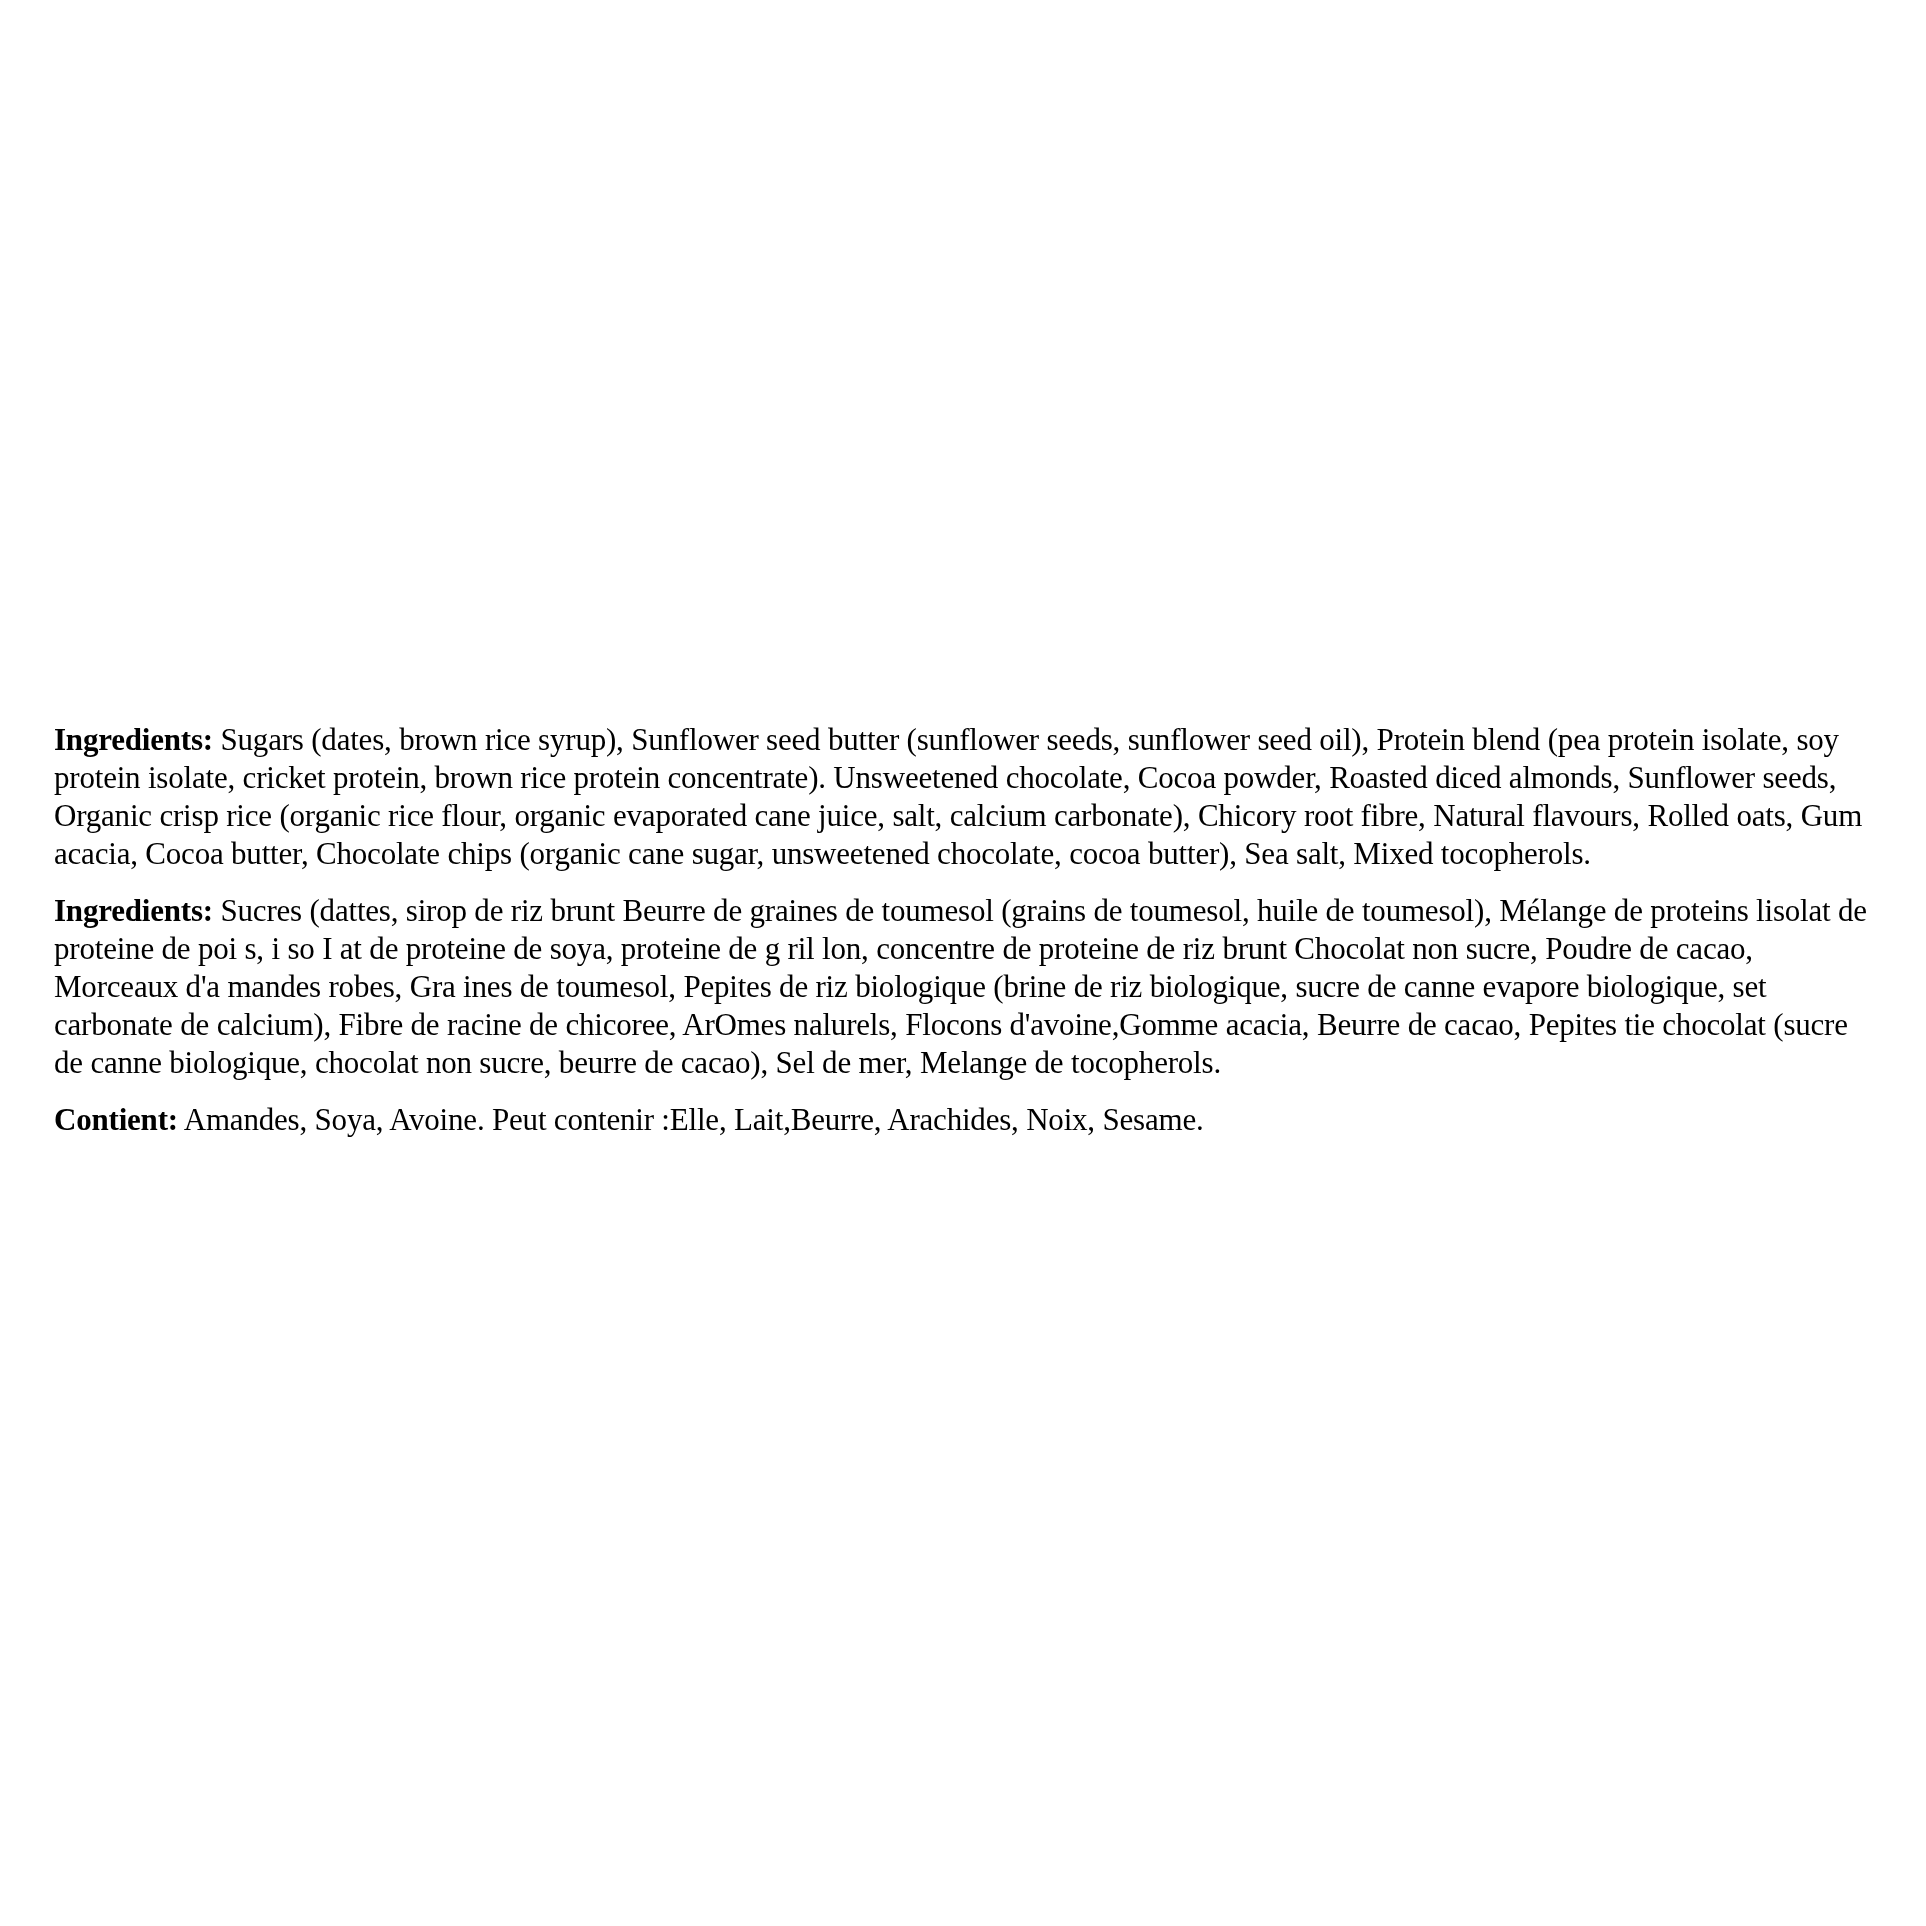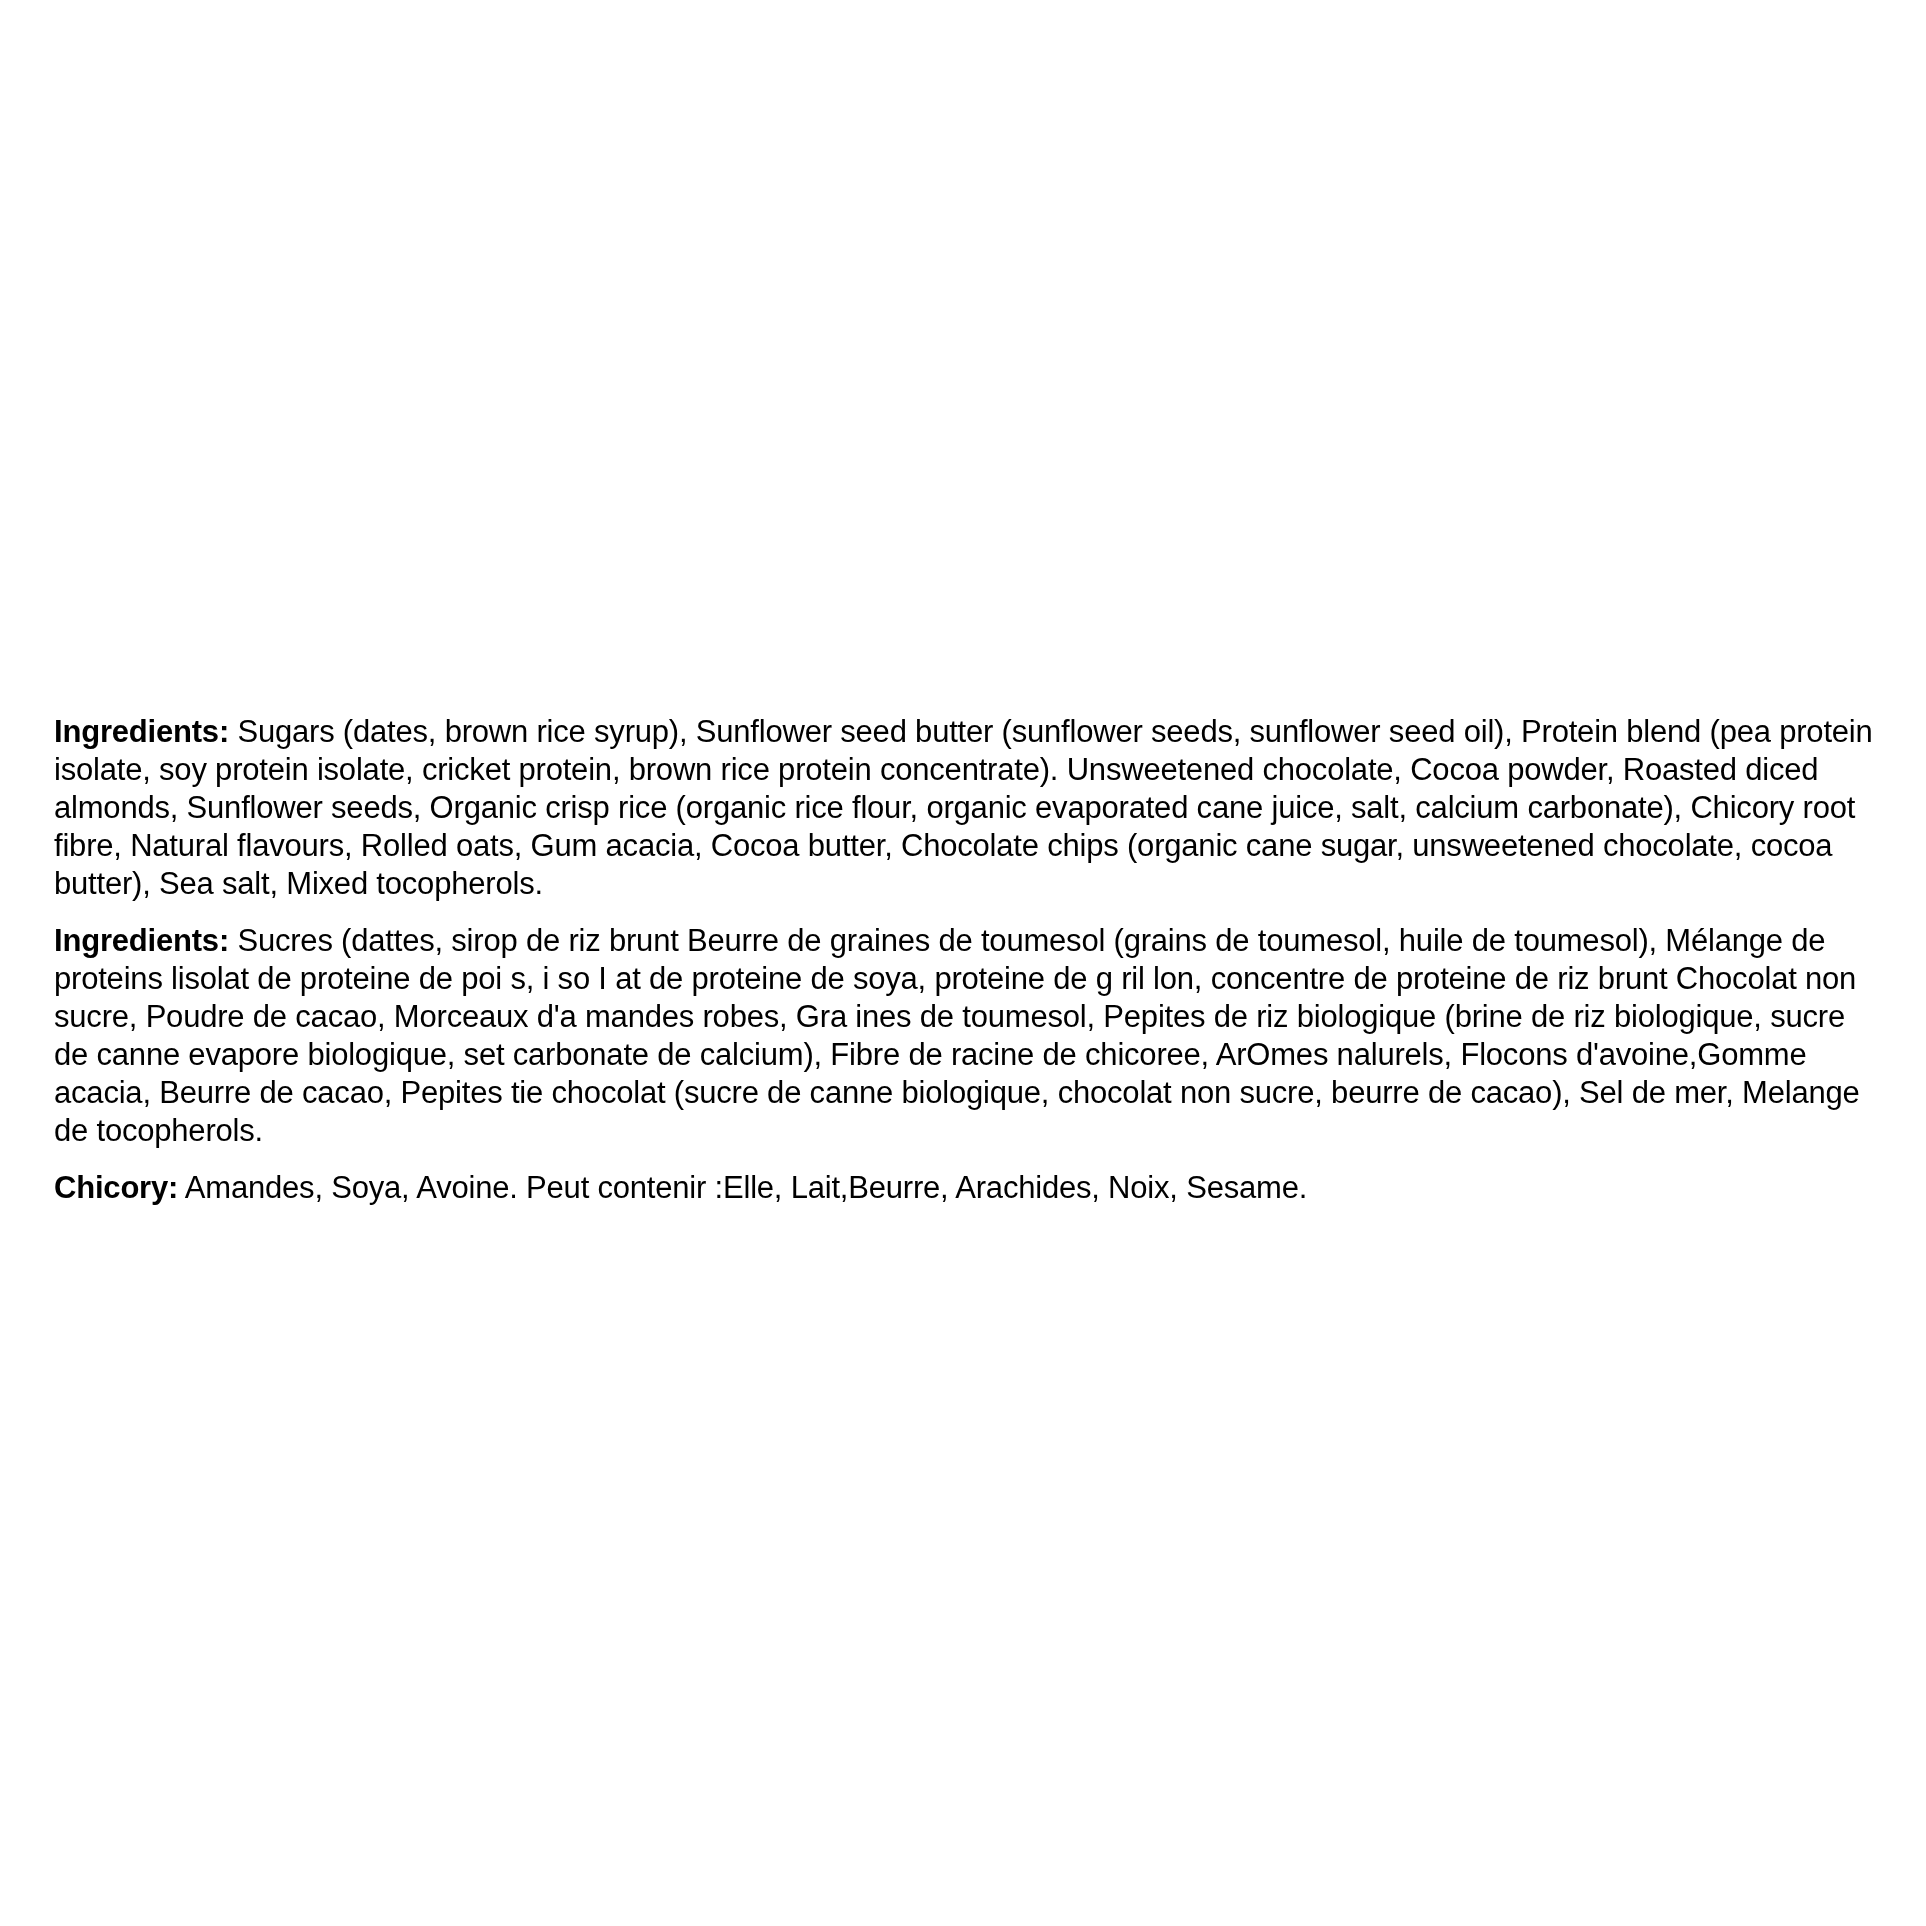--- a/index.html
+++ b/index.html
@@ -15,38 +15,39 @@
     left: 54px;
     top: 709px;
     width: 1822px;
     color: #000000;
     font-size: 31px;
     line-height: 38px;
     letter-spacing: -0.2px;
     text-align: left;
   }
   .label-panel p {
-    margin: 4px 0 19px 0;
+    margin: 12px 0 19px 0;
+    font-family: Liberation Serif, serif;
   }
   .lead {
     font-weight: bold;
   }
 </style>
 </head>
 <body>
 
 <div class="label-panel">
 
   <p>
     <span class="lead">Ingredients:</span><span> Sugars (dates, brown rice syrup), Sunflower seed butter (sunflower seeds, sunflower seed oil), Protein blend (pea protein isolate, soy protein isolate, cricket protein, brown rice protein concentrate). Unsweetened chocolate, Cocoa powder, Roasted diced almonds, Sunflower seeds, Organic crisp rice (organic rice flour, organic evaporated cane juice, salt, calcium carbonate), Chicory root fibre, Natural flavours, Rolled oats, Gum acacia, Cocoa butter, Chocolate chips (organic cane sugar, unsweetened chocolate, cocoa butter), Sea salt, Mixed tocopherols.</span>
   </p>
 
 
   <p>
     <span class="lead">Ingredients:</span><span> Sucres (dattes, sirop de riz brunt Beurre de graines de toumesol (grains de toumesol, huile de toumesol), Mélange de proteins lisolat de proteine de poi s, i so I at de proteine de soya, proteine de g ril lon, concentre de proteine de riz brunt Chocolat non sucre, Poudre de cacao, Morceaux d'a mandes robes, Gra ines de toumesol, Pepites de riz biologique (brine de riz biologique, sucre de canne evapore biologique, set carbonate de calcium), Fibre de racine de chicoree, ArOmes nalurels, Flocons d'avoine,Gomme acacia, Beurre de cacao, Pepites tie chocolat (sucre de canne biologique, chocolat non sucre, beurre de cacao), Sel de mer, Melange de tocopherols.</span>
   </p>
 
   <p>
-    <span class="lead">Chicory:</span><span> Amandes, Soya, Avoine. Peut contenir :Elle, Lait,Beurre, Arachides, Noix, Sesame.</span>
+    <span class="lead">Contient:</span><span> Amandes, Soya, Avoine. Peut contenir :Elle, Lait,Beurre, Arachides, Noix, Sesame.</span>
   </p>
 
 </div>
 
 
 </body></html>

